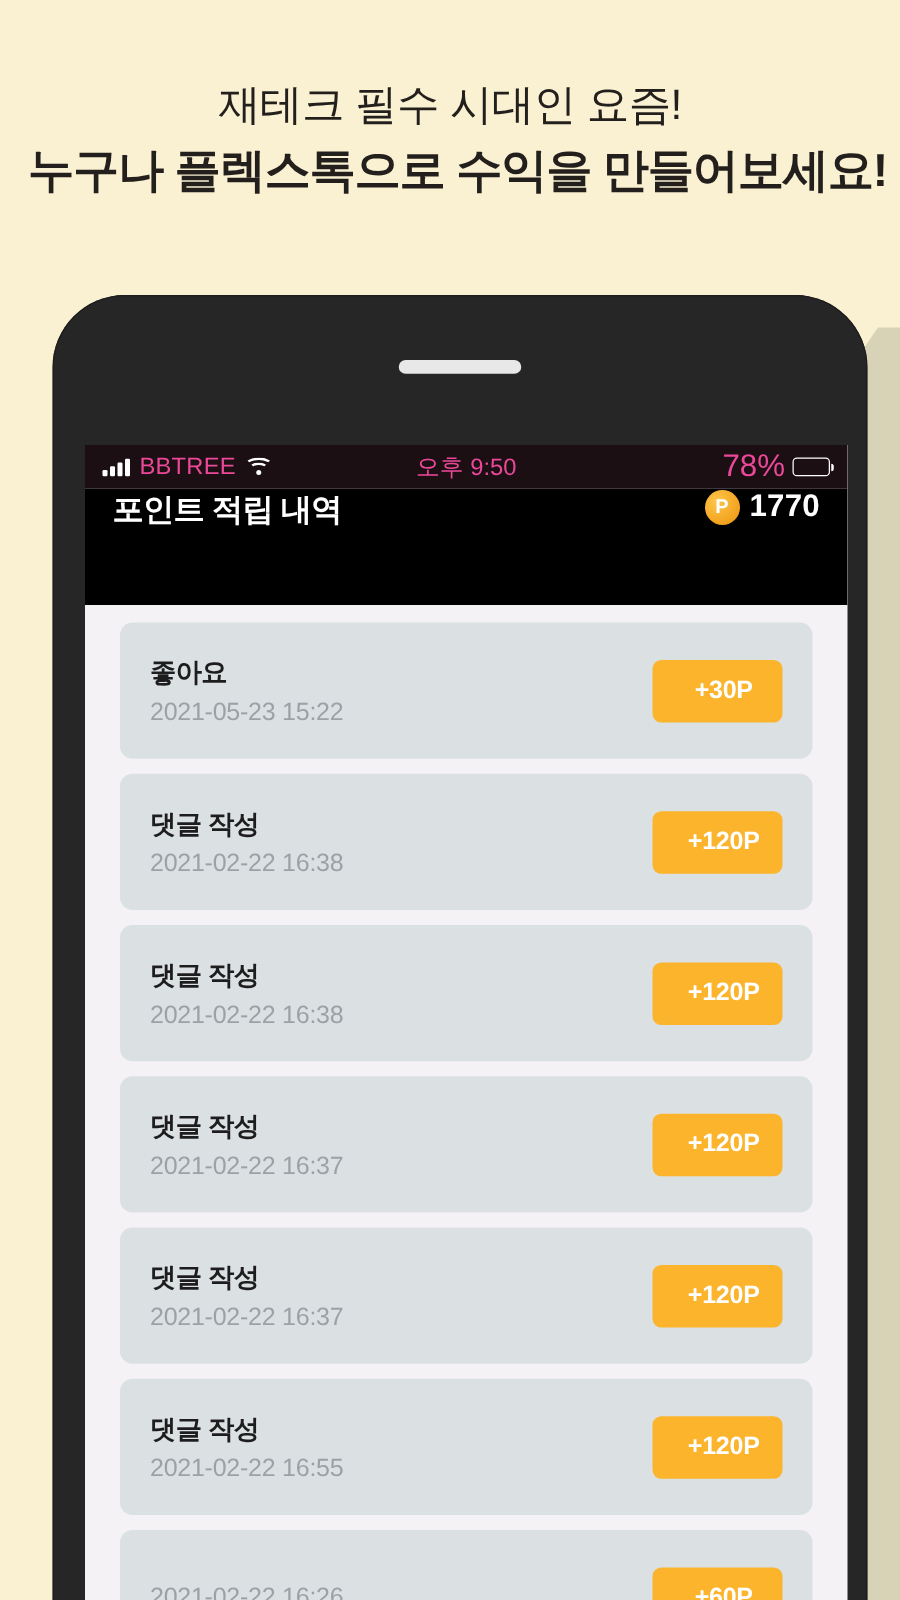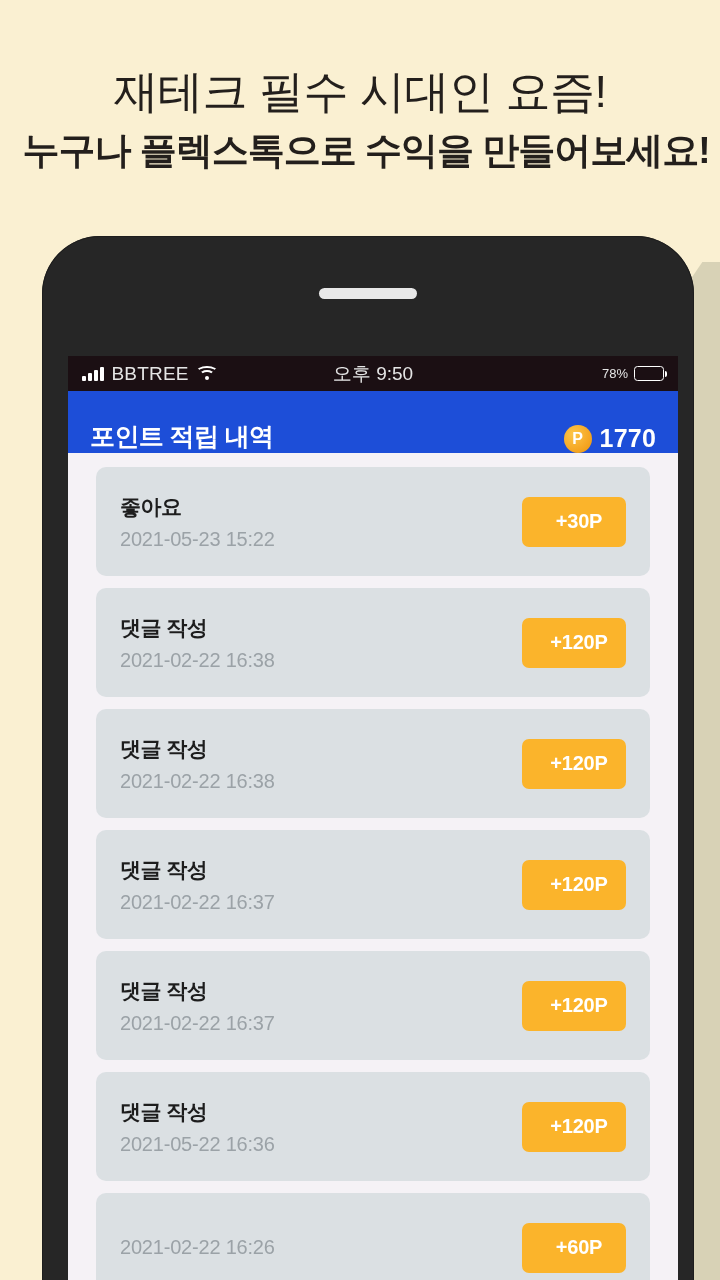--- a/index.html
+++ b/index.html
@@ -14,21 +14,21 @@
 
   
   .promo {
     position:absolute;
     top:62px; left:0; right:0;
     text-align:center;
     color:#231f1c;
     z-index:4;
   }
   .promo-line1 {
-    font-size:45px;
+    font-size:34px;
     font-weight:500;
     letter-spacing:-0.5px;
     line-height:1.32;
     white-space:nowrap;
   }
   .promo-line2 {
     font-size:37px;
     font-weight:700;
     letter-spacing:-1px;
     line-height:1.32;
@@ -86,21 +86,21 @@
     overflow:hidden;
   }
 
   
   .statusbar {
     height:35px;
     background:#1b0f13;
     display:flex;
     align-items:center;
     padding:0 14px;
-    color:#e5e5e5;
+    color:#ec4899;
     font-size:19px;
     position:relative;
   }
   .sb-left { display:flex; align-items:center; gap:8px; }
   .signal { display:flex; align-items:flex-end; gap:2.5px; height:14px; }
   .signal i { width:3.5px; background:#fff; border-radius:1px; display:block; }
   .signal i:nth-child(1){ height:5px; }
   .signal i:nth-child(2){ height:8px; }
   .signal i:nth-child(3){ height:11px; }
   .signal i:nth-child(4){ height:14px; }
@@ -117,40 +117,40 @@
   .wifi span {
     width:4px; height:4px; top:10px;
     background:#fff; border:none; border-radius:50%;
   }
   .sb-center {
     position:absolute; left:50%; top:50%;
     transform:translate(-50%,-50%);
     font-size:19px; white-space:nowrap;
   }
   .sb-right {
-    margin-left:auto; display:flex; gap:6px;
-    font-size:13px;
+    margin-left:auto; display:flex; align-items:center; gap:6px;
+    font-size:25px;
   }
   .battery {
     width:30px; height:15px;
     border:1.8px solid #fff; border-radius:3.5px;
     position:relative; padding:1.6px;
   }
   .battery-fill { height:100%; background:#fff; border-radius:1px; }
   .battery::after {
     content:''; position:absolute; right:-4px; top:4px;
     width:2.5px; height:6px; background:#fff; border-radius:0 2px 2px 0;
   }
 
   
   .app-header {
-    height:62px;
-    background:#1d4ed8;
+    height:93px;
+    background:#000000;
     display:flex;
-    align-items:flex-end;
+    align-items:flex-start;
     padding:0 22px;
   }
   .app-title {
     color:#ffffff;
     font-size:25px;
     font-weight:700;
     letter-spacing:-0.6px;
   }
   .point-badge {
     margin-left:auto;
@@ -280,21 +280,21 @@
         <div class="row">
           <div class="row-info">
             <div class="row-title">댓글 작성</div>
             <div class="row-date">2021-02-22 16:37</div>
           </div>
           <div class="row-amount">+120P</div>
         </div>
         <div class="row">
           <div class="row-info">
             <div class="row-title">댓글 작성</div>
-            <div class="row-date">2021-05-22 16:36</div>
+            <div class="row-date">2021-02-22 16:55</div>
           </div>
           <div class="row-amount">+120P</div>
         </div>
         <div class="row">
           <div class="row-info">
             <div class="row-date">2021-02-22 16:26</div>
           </div>
           <div class="row-amount">+60P</div>
         </div>
       </div>

